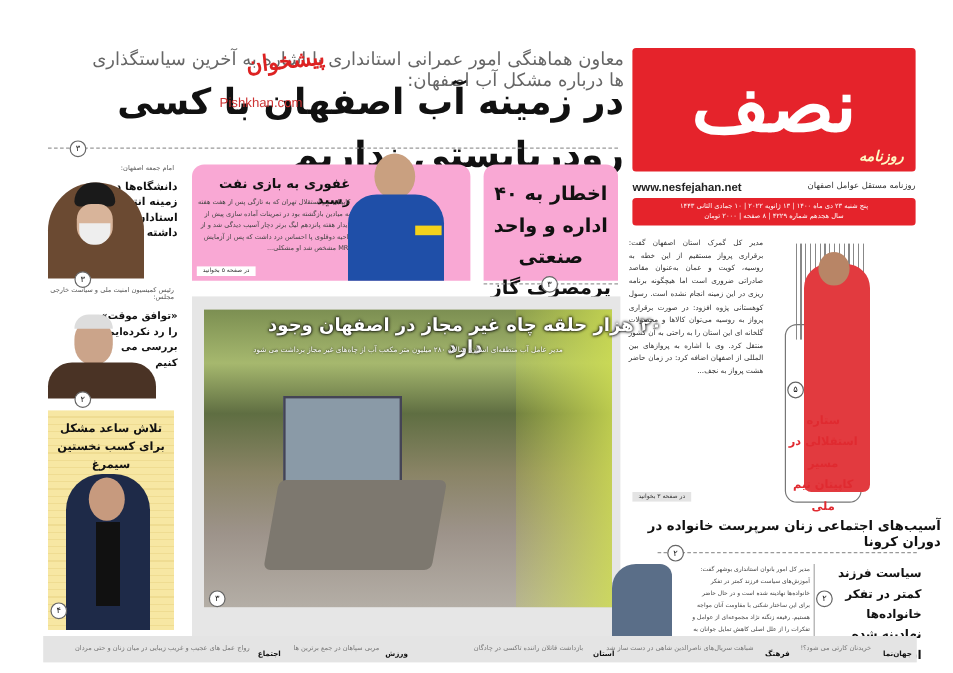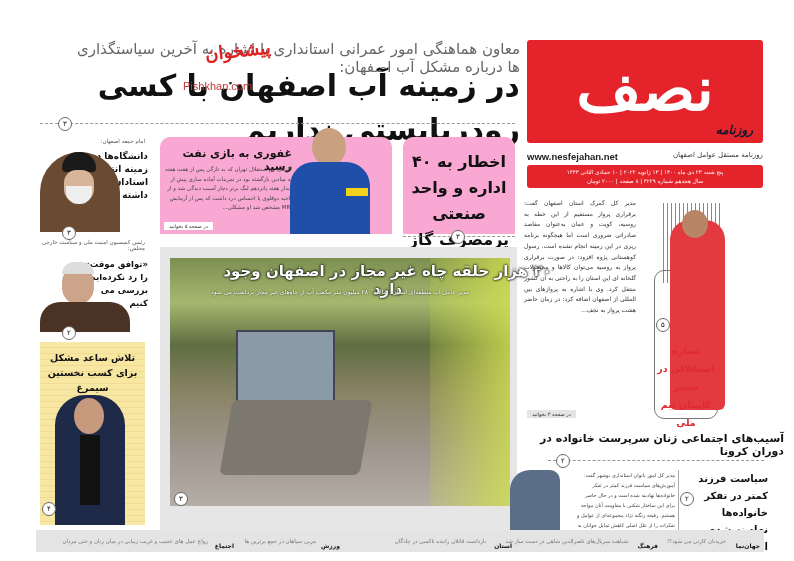--- a/index.html
+++ b/index.html
@@ -1,21 +1,21 @@
 <!DOCTYPE html>
 <html><head>
 <meta charset="utf-8">
 <style>
   html,body{margin:0;padding:0;background:#fff;}
   body{width:794px;height:561px;position:relative;overflow:hidden;font-family:"DejaVu Sans",sans-serif;direction:rtl;color:#111;}
   .abs{position:absolute;}
   
   .mast{left:527px;top:40px;width:236px;height:103px;background:#e5232b;border-radius:3px;}
   .mast-title{position:absolute;right:6px;top:4px;width:224px;text-align:center;color:#fff;font-family:"DejaVu Serif",serif;font-weight:bold;font-size:60px;line-height:90px;letter-spacing:-2px;transform:scaleX(1.05);}
-  .mast-sub{position:absolute;right:10px;bottom:6px;color:#0f172a;font-size:12px;font-style:italic;font-weight:bold;}
+  .mast-sub{position:absolute;right:10px;bottom:6px;color:#fef9c3;font-size:12px;font-style:italic;font-weight:bold;}
   .url{left:527px;top:151px;font-family:"Liberation Sans",sans-serif;font-weight:bold;font-size:9.5px;color:#222;direction:ltr;}
   .tagline{left:620px;top:151px;width:143px;text-align:right;font-size:7px;color:#333;}
   .dateband{left:527px;top:165px;width:236px;height:23px;background:#e5232b;border-radius:3px;color:#fff;font-size:5.6px;text-align:center;line-height:9px;padding-top:3px;box-sizing:border-box;}
   
   .kicker{left:60px;top:40px;width:460px;text-align:right;font-size:15px;color:#666;}
   .headline{left:30px;top:64px;width:490px;text-align:right;font-size:30px;font-weight:bold;color:#111;letter-spacing:-1px;line-height:44px;}
   .watermark{left:205px;top:40px;color:#d22;font-size:18px;font-family:"DejaVu Serif",serif;font-weight:bold;transform:rotate(-6deg);}
   .watermark2{left:183px;top:80px;color:#c33;font-size:11px;font-family:"Liberation Sans",sans-serif;direction:ltr;}
   .rule{height:0;border-top:1px dashed #999;}
   .pgnum{width:12px;height:12px;border:1px solid #666;border-radius:50%;font-size:7px;text-align:center;line-height:12px;background:#fff;}

